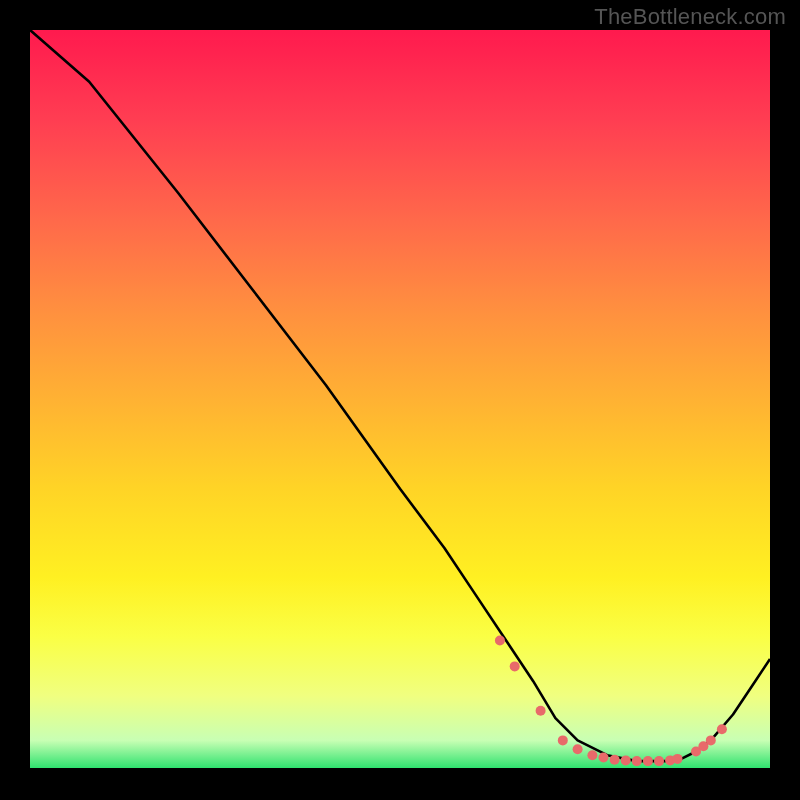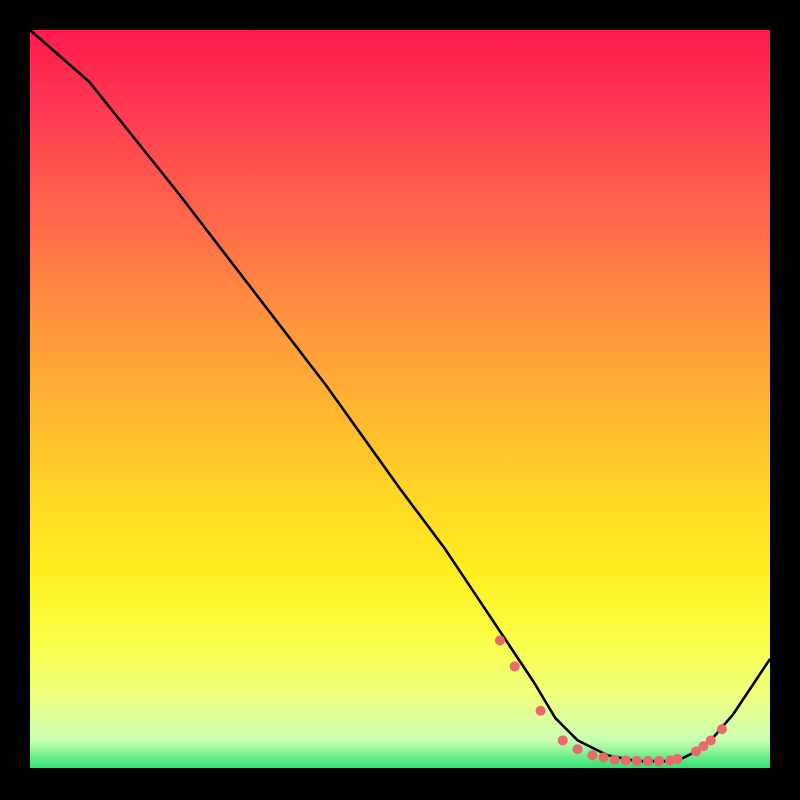--- a/index.html
+++ b/index.html
@@ -71,20 +71,21 @@
     width: 740px;
     height: 740px;
     overflow: visible;
   }
 </style>
 </head>
 <body>
 
 <div class="stage">
 
+  <div class="watermark">TheBottleneck.com</div>
 
   <div class="plot-frame">
     <div class="gradient"></div>
     <svg class="overlay" viewBox="0 0 740 740" preserveAspectRatio="none">
       <path id="series-path" fill="none" stroke="#000000" stroke-width="2.6" stroke-linejoin="round" d="M0.00 0.00 L59.20 51.80 L88.80 88.80 L148.00 162.80 L222.00 259.00 L296.00 355.20 L370.00 458.80 L414.40 518.00 L444.00 562.40 L473.60 606.80 L503.20 651.20 L525.40 688.20 L547.60 710.40 L577.20 725.20 L606.80 731.12 L636.40 731.12 L651.20 728.90 L666.00 721.50 L680.80 710.40 L703.00 684.50 L725.20 651.20 L740.00 629.00"></path>
       <g id="marker-group">
           <circle cx="469.90" cy="610.50" r="5" fill="#e86a6a"></circle>
           <circle cx="484.70" cy="636.40" r="5" fill="#e86a6a"></circle>
           <circle cx="510.60" cy="680.80" r="5" fill="#e86a6a"></circle>
           <circle cx="532.80" cy="710.40" r="5" fill="#e86a6a"></circle>

